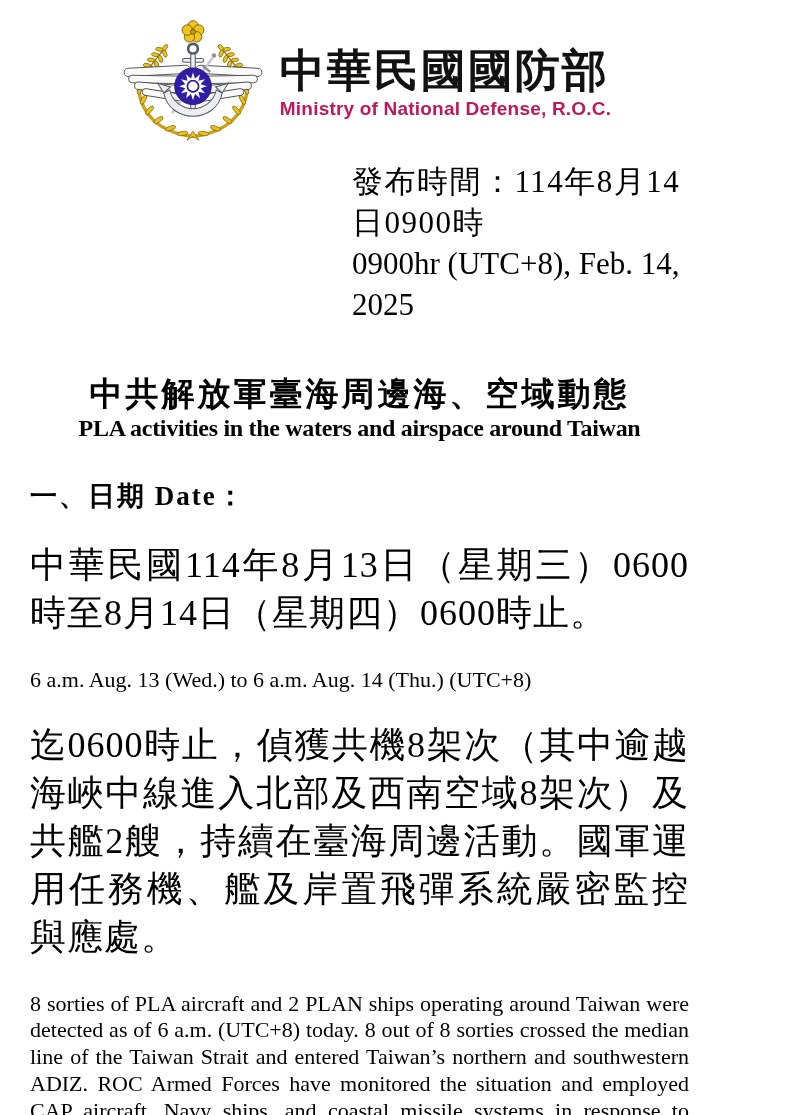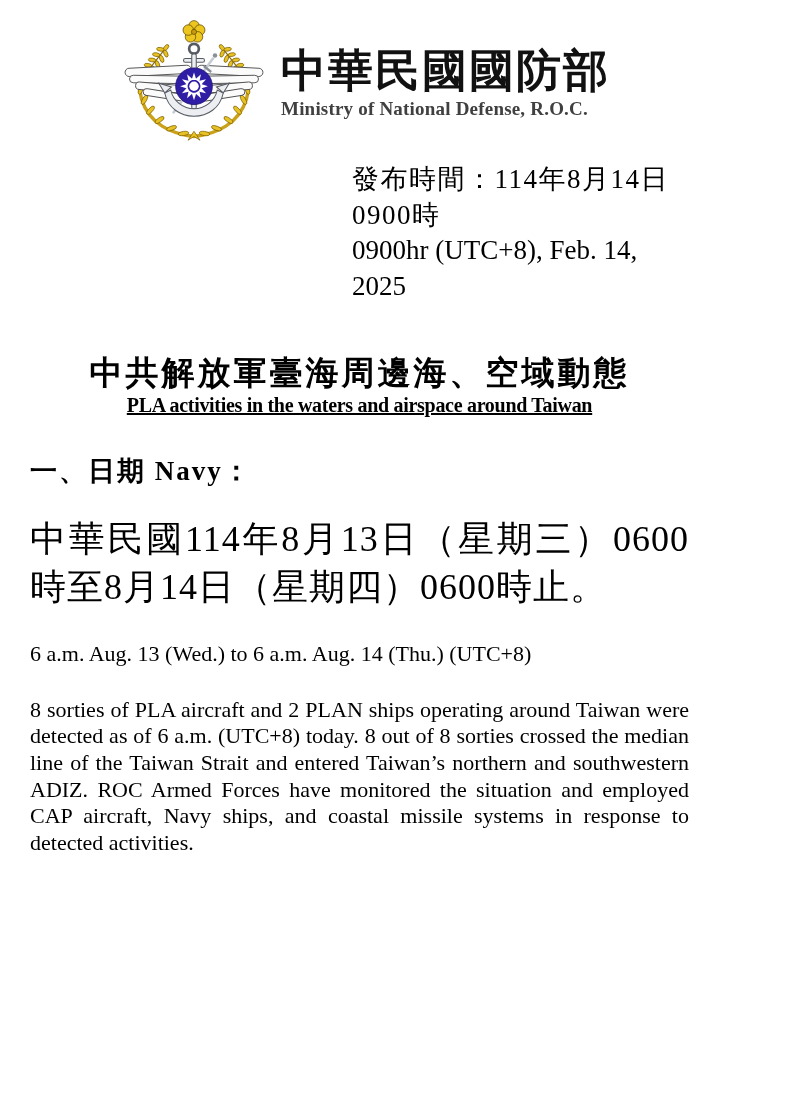--- a/index.html
+++ b/index.html
@@ -32,49 +32,48 @@
   .org-names { display: flex; flex-direction: column; align-items: flex-start; }
   .org-zh {
     font-size: 45px;
     font-weight: 700;
     letter-spacing: 2px;
     color: #111111;
     line-height: 1.05;
     white-space: nowrap;
   }
   .org-en {
-    font-family: Liberation Serif, serif;
+    font-family: Liberation Sans, sans-serif;
     font-size: 19px;
     font-weight: 700;
-    color: #404040;
+    color: #be185d;
     letter-spacing: 0.2px;
     margin-top: 2px;
     white-space: nowrap;
   }
   
   .release {
     margin: 14px 0 6px 322px;
-    font-size: 27px;
+    font-size: 31px;
     line-height: 1.32;
   }
   .release .zh { letter-spacing: 1.5px; }
   
   .doc-title { margin-top: 48px; text-align: center; }
   .title-zh {
     font-size: 33px;
     font-weight: 700;
     letter-spacing: 3px;
     line-height: 1.25;
   }
   .title-en {
-    font-size: 20px;
+    font-size: 24px;
     font-weight: 700;
     line-height: 1.15;
     letter-spacing: -0.3px;
-    text-decoration: underline;
   }
   
   .sec-heading {
     margin: 38px 0 0 0;
     font-size: 27px;
     font-weight: 700;
     letter-spacing: 2px;
     line-height: 1.2;
   }
   .para {
@@ -212,22 +211,23 @@
     <div class="zh">發布時間：114年8月14日0900時</div>
     <div class="en">0900hr (UTC+8), Feb. 14, 2025</div>
   </div>
 
   <div class="doc-title">
     <div class="title-zh">中共解放軍臺海周邊海、空域動態</div>
     <div class="title-en">PLA activities in the waters and airspace around Taiwan</div>
   </div>
 
   <section>
-    <h2 class="sec-heading">一、日期 Navy：</h2>
+    <h2 class="sec-heading">一、日期 Date：</h2>
     <p class="para zh">中華民國114年8月13日（星期三）0600時至8月14日（星期四）0600時止。</p>
     <p class="para en">6 a.m. Aug. 13 (Wed.) to 6 a.m. Aug. 14 (Thu.) (UTC+8)</p>
   </section>
 
   <section>
+    <p class="para zh">迄0600時止，偵獲共機8架次（其中逾越海峽中線進入北部及西南空域8架次）及共艦2艘，持續在臺海周邊活動。國軍運用任務機、艦及岸置飛彈系統嚴密監控與應處。</p>
     <p class="para en">8 sorties of PLA aircraft and 2 PLAN ships operating around Taiwan were detected as of 6 a.m. (UTC+8) today. 8 out of 8 sorties crossed the median line of the Taiwan Strait and entered Taiwan’s northern and southwestern ADIZ. ROC Armed Forces have monitored the situation and employed CAP aircraft, Navy ships, and coastal missile systems in response to detected activities.</p>
   </section>
 
 </div>
 
 </body></html>

